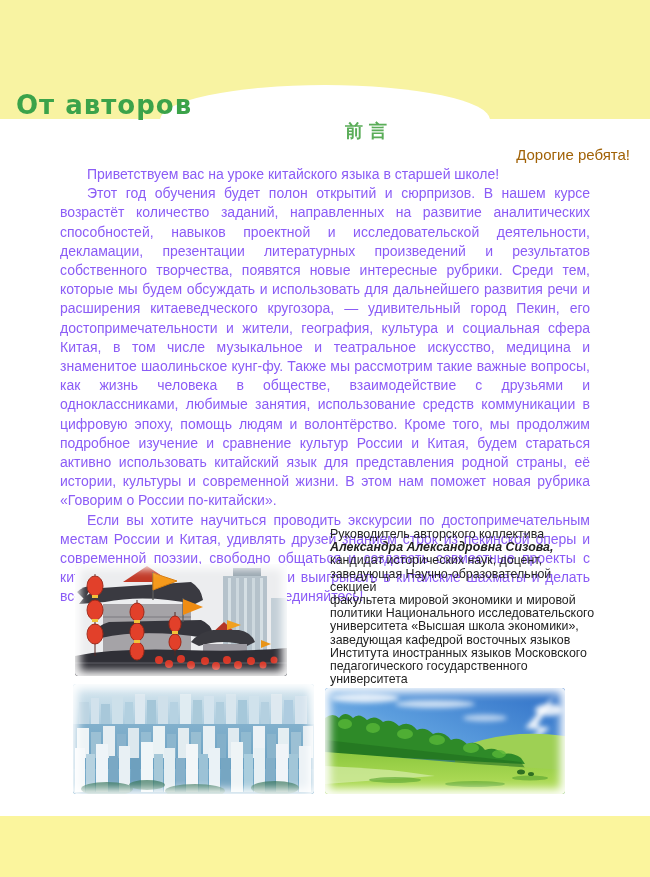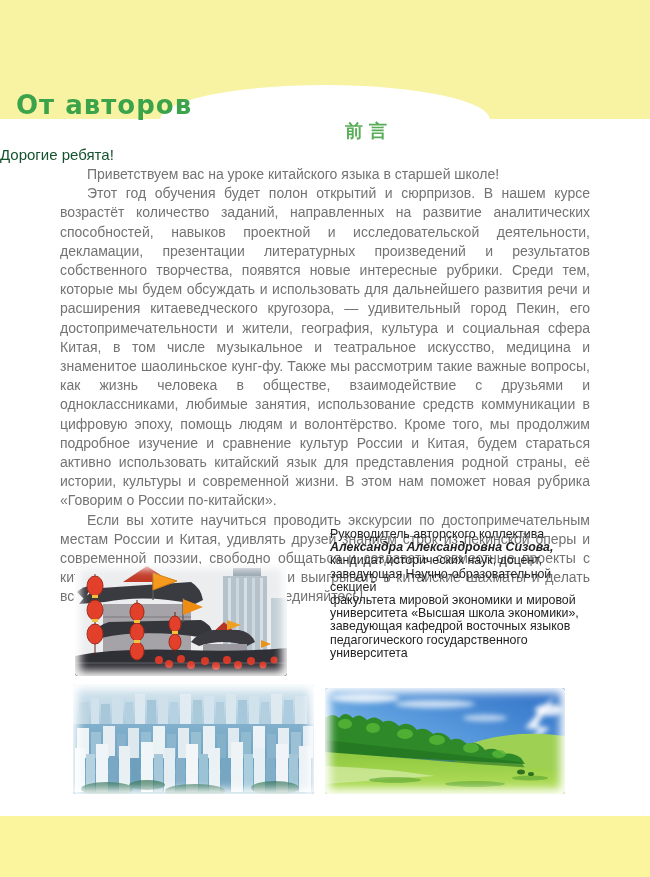--- a/index.html
+++ b/index.html
@@ -13,25 +13,25 @@
   .top-band .dome{position:absolute;left:160px;top:85px;width:330px;height:70px;
     background:#ffffff;border-radius:50%;}
   .bottom-band{position:absolute;left:0;top:816px;width:650px;height:61px;
     background:#fbf59d;}
   
   .title-ru{position:absolute;left:16px;top:90px;width:650px;text-align:left;
     font-family:"DejaVu Sans",sans-serif;font-weight:bold;font-size:26px;
     letter-spacing:1px;color:#3ba34a;}
   .title-zh{position:absolute;left:0;top:119px;width:650px;text-align:center;
     font-weight:bold;font-size:18px;letter-spacing:6px;color:#5aad58;margin-left:44px;}
-  .greeting{position:absolute;left:0;top:146px;width:630px;text-align:left;
-    font-size:15px;color:#14532d;}
+  .greeting{position:absolute;left:0;top:146px;width:630px;text-align:right;
+    font-size:15px;color:#a16207;}
   
   .body-text{position:absolute;left:60px;top:165px;width:530px;
-    font-size:14px;line-height:19.2px;text-align:justify;color:#737373;}
+    font-size:14px;line-height:19.2px;text-align:justify;color:#8b5cf6;}
   .body-text p{margin:0;text-indent:27px;}
   .closing{margin-top:9px !important;}
   
   .credit{position:absolute;left:330px;top:528px;width:268px;
     font-size:12.4px;line-height:13.2px;color:#222;}
   .credit .bi{font-weight:bold;font-style:italic;}
   
   .photo{position:absolute;border-radius:3px;overflow:hidden;}
   .photo svg{display:block;}
   .photo::after{content:"";position:absolute;inset:0;border-radius:3px;
@@ -61,22 +61,24 @@
     <p>Если вы хотите научиться проводить экскурсии по достопримечательным местам России и Китая, удивлять друзей знанием строк из пекинской оперы и современной поэзии, свободно общаться и создавать совместные проекты с китайскими сверстниками, играть и выигрывать в китайские шахматы и делать всё это на китайском языке, присоединяйтесь!</p>
     <p class="closing">Итак, время учить китайский!</p>
   </div>
 
   <div class="credit">
     <div>Руководитель авторского коллектива</div>
     <div class="bi">Александра Александровна Сизова,</div>
     <div>кандидат исторических наук, доцент,</div>
     <div>заведующая Научно-образовательной секцией</div>
     <div>факультета мировой экономики и мировой</div>
+    <div>политики Национального исследовательского</div>
     <div>университета «Высшая школа экономики»,</div>
     <div>заведующая кафедрой восточных языков</div>
+    <div>Института иностранных языков Московского</div>
     <div>педагогического государственного университета</div>
   </div>
 
   <div class="photo photo-temple">
     <svg width="212" height="112" viewBox="0 0 212 112" xmlns="http://www.w3.org/2000/svg">
       <rect x="0" y="0" width="212" height="112" fill="#ecedef"></rect>
 
       <rect x="158" y="4" width="28" height="10" fill="#9aa7b1"></rect>
       <rect x="148" y="12" width="44" height="100" fill="#b5c2cb"></rect>
       <rect x="153" y="14" width="3" height="96" fill="#d5dfe4"></rect>

